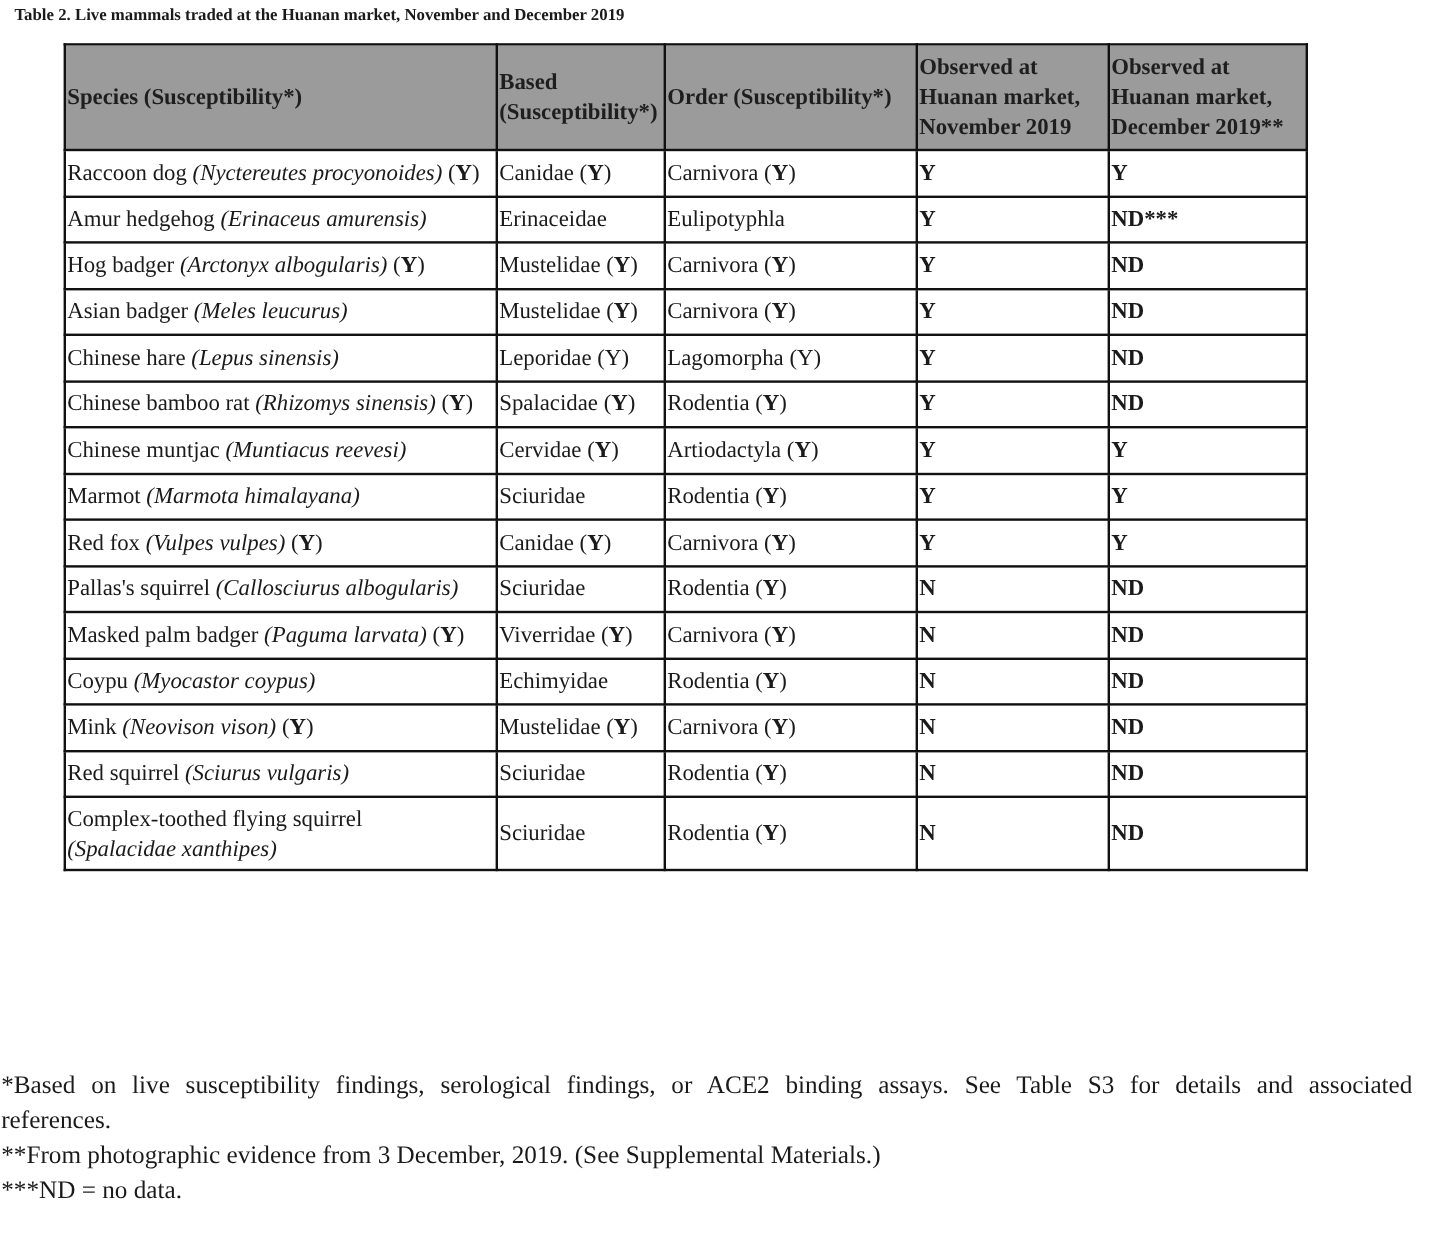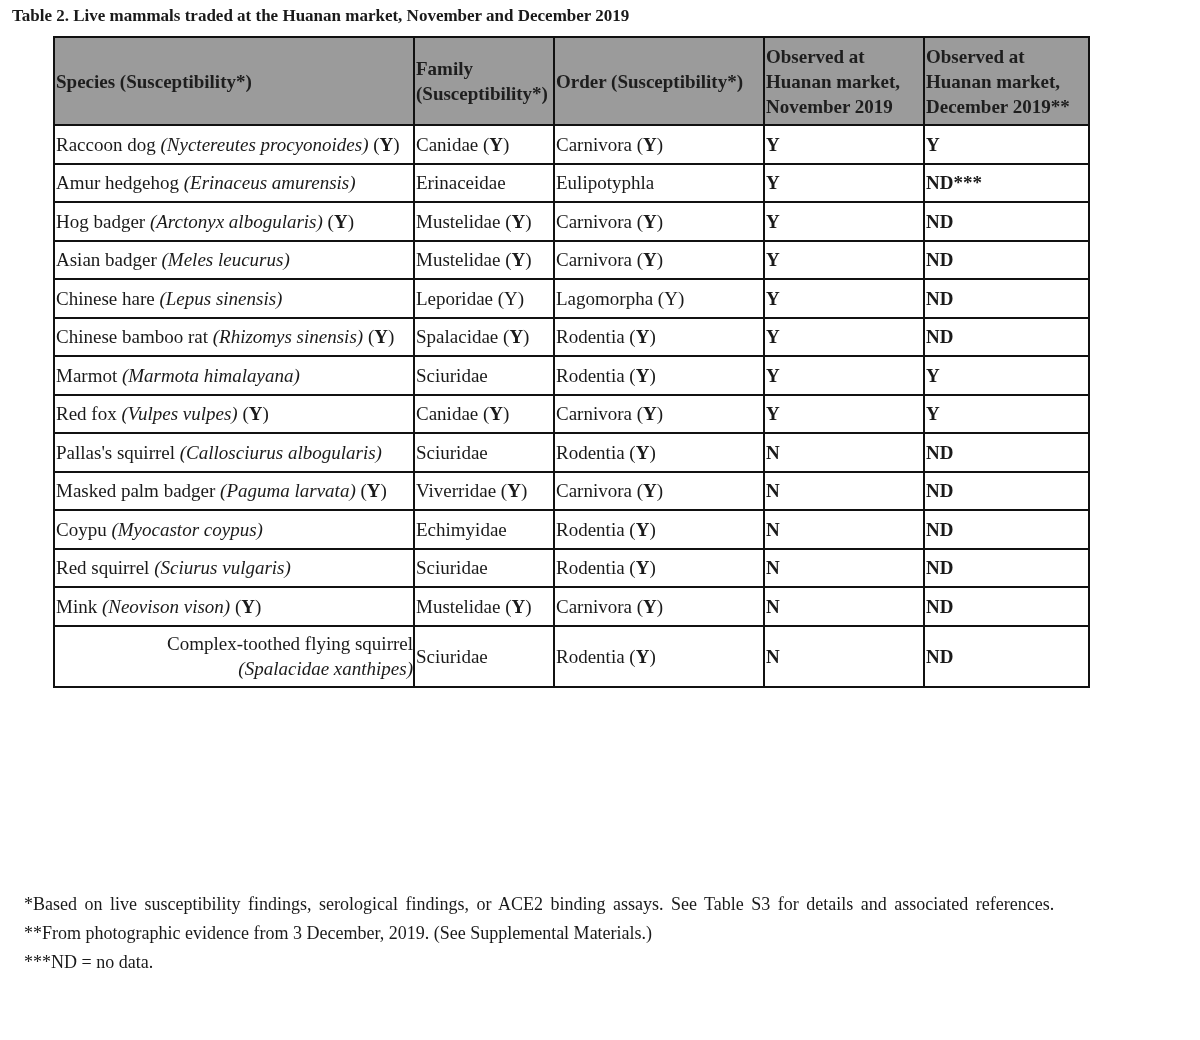--- a/index.html
+++ b/index.html
@@ -2,21 +2,21 @@
 <html><head>
 <meta charset="utf-8">
 <style>
   html, body { margin: 0; padding: 0; background: #ffffff; }
   body {
     width: 1200px; height: 1040px; position: relative; overflow: hidden;
     font-family: "Liberation Serif", "DejaVu Serif", serif; color: #1a1a1a;
   }
   .title {
     position: absolute; left: 12px; top: 6px;
-    font-size: 17px; font-weight: bold; white-space: nowrap;
+    font-size: 14px; font-weight: bold; white-space: nowrap;
   }
   table {
     position: absolute; left: 53px; top: 36px;
     border-collapse: collapse; table-layout: fixed;
     width: 1035px;
   }
   col.c1 { width: 360px; }
   col.c2 { width: 140px; }
   col.c3 { width: 210px; }
   col.c4 { width: 160px; }
@@ -30,48 +30,48 @@
     line-height: 25px;
     white-space: nowrap;
     overflow: hidden;
   }
   th {
     background: #9b9b9b; font-weight: bold; color: #1e1e1e;
     height: 86px; padding-top: 0; padding-bottom: 0;
   }
   td { height: 36.5px; font-weight: normal; }
   tr.tall td { height: 59px; }
-  td.wrap { white-space: normal; text-align: right; }
+  td.wrap { white-space: normal; }
   .sci { font-style: italic; }
   .b { font-weight: bold; }
   td.obs { font-weight: bold; }
   .notes {
-    position: absolute; left: 24px; top: 890px; width: 1176px;
-    font-size: 18px; line-height: 29px;
+    position: absolute; left: 1px; top: 890px; width: 1176px;
+    font-size: 21px; line-height: 29px;
   }
   .notes p { margin: 0; }
   .notes p.just { text-align: justify; text-align-last: left; word-spacing: 3px; }
 </style>
 </head>
 <body>
 
 <div class="title">Table 2. Live mammals traded at the Huanan market, November and December 2019</div>
 
 <table>
   <colgroup>
     <col class="c1">
       <col class="c2">
       <col class="c3">
       <col class="c4">
       <col class="c5">
   </colgroup>
   <thead>
     <tr>
       <th><span>Species (Susceptibility*)</span></th>
-      <th><span>Family</span><br><span>(Susceptibility*)</span></th>
+      <th><span>Based</span><br><span>(Susceptibility*)</span></th>
       <th><span>Order (Susceptibility*)</span></th>
       <th><span>Observed at</span><br><span>Huanan market,</span><br><span>November 2019</span></th>
       <th><span>Observed at</span><br><span>Huanan market,</span><br><span>December 2019**</span></th>
     </tr>
   </thead>
   <tbody id="table-body">
       <tr>
         <td><span>Raccoon dog</span> <span class="sci">(Nyctereutes procyonoides)</span><span> (<span class="b">Y</span>)</span></td>
         <td><span>Canidae</span><span> (<span class="b">Y</span>)</span></td>
         <td><span>Carnivora</span><span> (<span class="b">Y</span>)</span></td>
@@ -107,20 +107,27 @@
         <td class="obs">ND</td>
       </tr>
       <tr>
         <td><span>Chinese bamboo rat</span> <span class="sci">(Rhizomys sinensis)</span><span> (<span class="b">Y</span>)</span></td>
         <td><span>Spalacidae</span><span> (<span class="b">Y</span>)</span></td>
         <td><span>Rodentia</span><span> (<span class="b">Y</span>)</span></td>
         <td class="obs">Y</td>
         <td class="obs">ND</td>
       </tr>
       <tr>
+        <td><span>Chinese muntjac</span> <span class="sci">(Muntiacus reevesi)</span></td>
+        <td><span>Cervidae</span><span> (<span class="b">Y</span>)</span></td>
+        <td><span>Artiodactyla</span><span> (<span class="b">Y</span>)</span></td>
+        <td class="obs">Y</td>
+        <td class="obs">Y</td>
+      </tr>
+      <tr>
         <td><span>Marmot</span> <span class="sci">(Marmota himalayana)</span></td>
         <td><span>Sciuridae</span></td>
         <td><span>Rodentia</span><span> (<span class="b">Y</span>)</span></td>
         <td class="obs">Y</td>
         <td class="obs">Y</td>
       </tr>
       <tr>
         <td><span>Red fox</span> <span class="sci">(Vulpes vulpes)</span><span> (<span class="b">Y</span>)</span></td>
         <td><span>Canidae</span><span> (<span class="b">Y</span>)</span></td>
         <td><span>Carnivora</span><span> (<span class="b">Y</span>)</span></td>
@@ -142,30 +149,30 @@
         <td class="obs">ND</td>
       </tr>
       <tr>
         <td><span>Coypu</span> <span class="sci">(Myocastor coypus)</span></td>
         <td><span>Echimyidae</span></td>
         <td><span>Rodentia</span><span> (<span class="b">Y</span>)</span></td>
         <td class="obs">N</td>
         <td class="obs">ND</td>
       </tr>
       <tr>
-        <td><span>Red squirrel</span> <span class="sci">(Sciurus vulgaris)</span></td>
-        <td><span>Sciuridae</span></td>
-        <td><span>Rodentia</span><span> (<span class="b">Y</span>)</span></td>
+        <td><span>Mink</span> <span class="sci">(Neovison vison)</span><span> (<span class="b">Y</span>)</span></td>
+        <td><span>Mustelidae</span><span> (<span class="b">Y</span>)</span></td>
+        <td><span>Carnivora</span><span> (<span class="b">Y</span>)</span></td>
         <td class="obs">N</td>
         <td class="obs">ND</td>
       </tr>
       <tr>
-        <td><span>Mink</span> <span class="sci">(Neovison vison)</span><span> (<span class="b">Y</span>)</span></td>
-        <td><span>Mustelidae</span><span> (<span class="b">Y</span>)</span></td>
-        <td><span>Carnivora</span><span> (<span class="b">Y</span>)</span></td>
+        <td><span>Red squirrel</span> <span class="sci">(Sciurus vulgaris)</span></td>
+        <td><span>Sciuridae</span></td>
+        <td><span>Rodentia</span><span> (<span class="b">Y</span>)</span></td>
         <td class="obs">N</td>
         <td class="obs">ND</td>
       </tr>
       <tr class="tall">
         <td class="wrap"><span>Complex-toothed flying squirrel</span><br><span class="sci">(Spalacidae xanthipes)</span></td>
         <td><span>Sciuridae</span></td>
         <td><span>Rodentia</span><span> (<span class="b">Y</span>)</span></td>
         <td class="obs">N</td>
         <td class="obs">ND</td>
       </tr>

